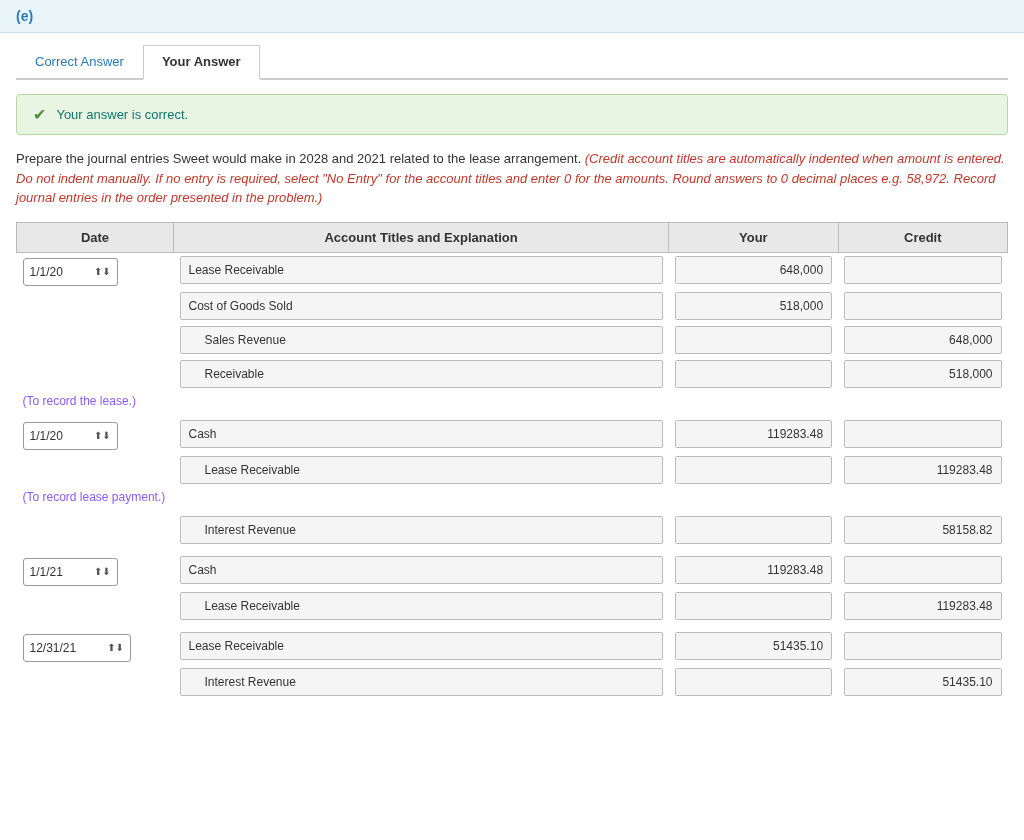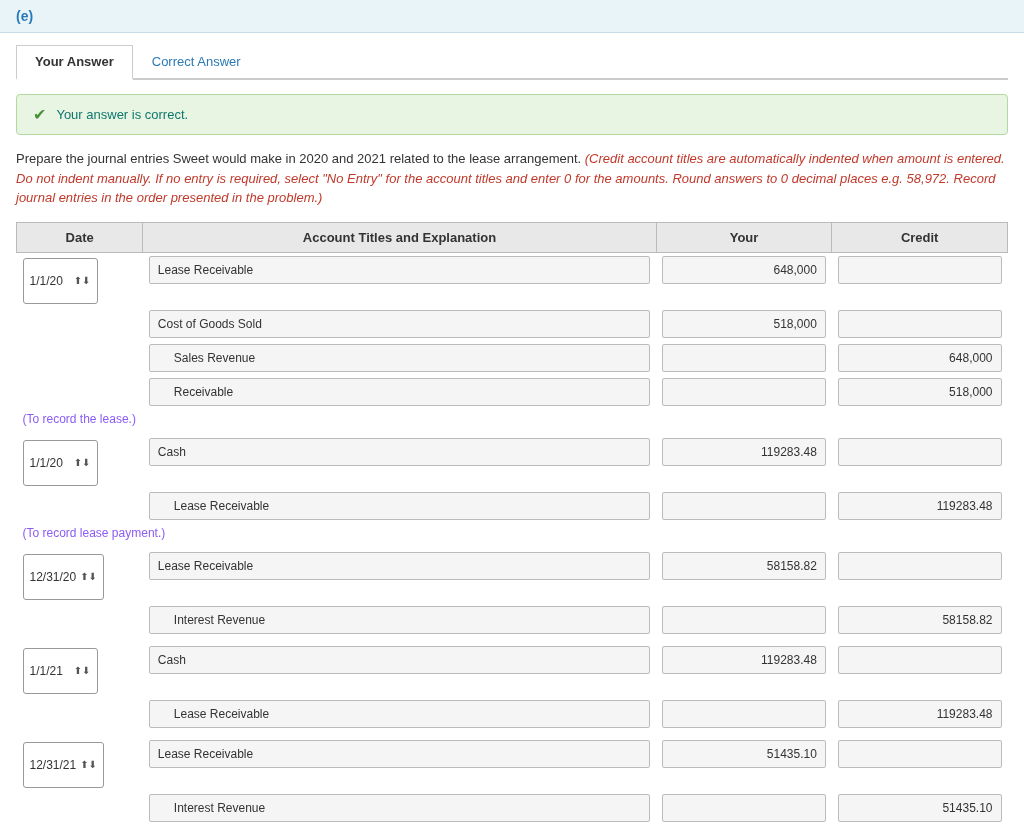--- a/index.html
+++ b/index.html
@@ -104,26 +104,27 @@
       padding: 3px 6px;
       vertical-align: top;
     }
 
     
     .date-select {
       display: inline-flex;
       align-items: center;
       border: 1px solid #999;
       border-radius: 3px;
-      padding: 15px 6px;
+      padding: 6px 6px;
       font-size: 12px;
       background: #fff;
       cursor: pointer;
       min-width: 75px;
       justify-content: space-between;
+      gap: 27px;
     }
     .date-select .arrow {
       color: #555;
       font-size: 10px;
       margin-left: 4px;
     }
 
     
     .account-input {
       border: 1px solid #bbb;
@@ -163,35 +164,35 @@
 </head>
 <body>
 
 <div class="top-bar">
   <span class="top-bar-label">(e)</span>
 </div>
 
 <div class="main-container">
 
   <div class="tabs">
+    <div class="tab inactive">
+      <span>Correct Answer</span>
+    </div>
     <div class="tab active">
       <span>Your Answer</span>
-    </div>
-    <div class="tab inactive">
-      <span>Correct Answer</span>
     </div>
   </div>
 
   <div class="success-banner">
     <span class="success-icon">✔</span>
     <span class="success-text">Your answer is correct.</span>
   </div>
 
   <div class="instruction">
-    <span>Prepare the journal entries Sweet would make in 2020 and 2021 related to the lease arrangement.</span>
+    <span>Prepare the journal entries Sweet would make in 2028 and 2021 related to the lease arrangement.</span>
     <span class="red-italic">(Credit account titles are automatically indented when amount is entered. Do not indent manually. If no entry is required, select "No Entry" for the account titles and enter 0 for the amounts. Round answers to 0 decimal places e.g. 58,972. Record journal entries in the order presented in the problem.)</span>
   </div>
 
   <table class="journal-table">
     <thead>
       <tr>
         <th class="center" style="width:90px;">Date</th>
         <th style="width:380px;">Account Titles and Explanation</th>
         <th class="center" style="width:130px;">Your</th>
         <th class="center" style="width:130px;">Credit</th>
@@ -282,35 +283,20 @@
             <div class="amount-input">119283.48</div>
           </td>
         </tr>
         <tr>
           <td colspan="4" class="note-cell">(To record lease payment.)</td>
         </tr>
         <tr>
           <td colspan="4" style="height: 4px;"></td>
         </tr>
         <tr>
-          <td style="width: 90px; padding-top: 5px;"><div class="date-select">
-              <span>12/31/20</span>
-              <span class="arrow">⬆⬇</span>
-            </div></td>
-          <td style="width: 380px;">
-            <div class="account-input">Lease Receivable</div>
-          </td>
-          <td style="width: 130px;">
-            <div class="amount-input">58158.82</div>
-          </td>
-          <td style="width: 130px;">
-            <div class="amount-input"></div>
-          </td>
-        </tr>
-        <tr>
           <td style="width: 90px; padding-top: 5px;"></td>
           <td style="width: 380px;">
             <div class="account-input" style="padding-left: 24px;">Interest Revenue</div>
           </td>
           <td style="width: 130px;">
             <div class="amount-input"></div>
           </td>
           <td style="width: 130px;">
             <div class="amount-input">58158.82</div>
           </td>

